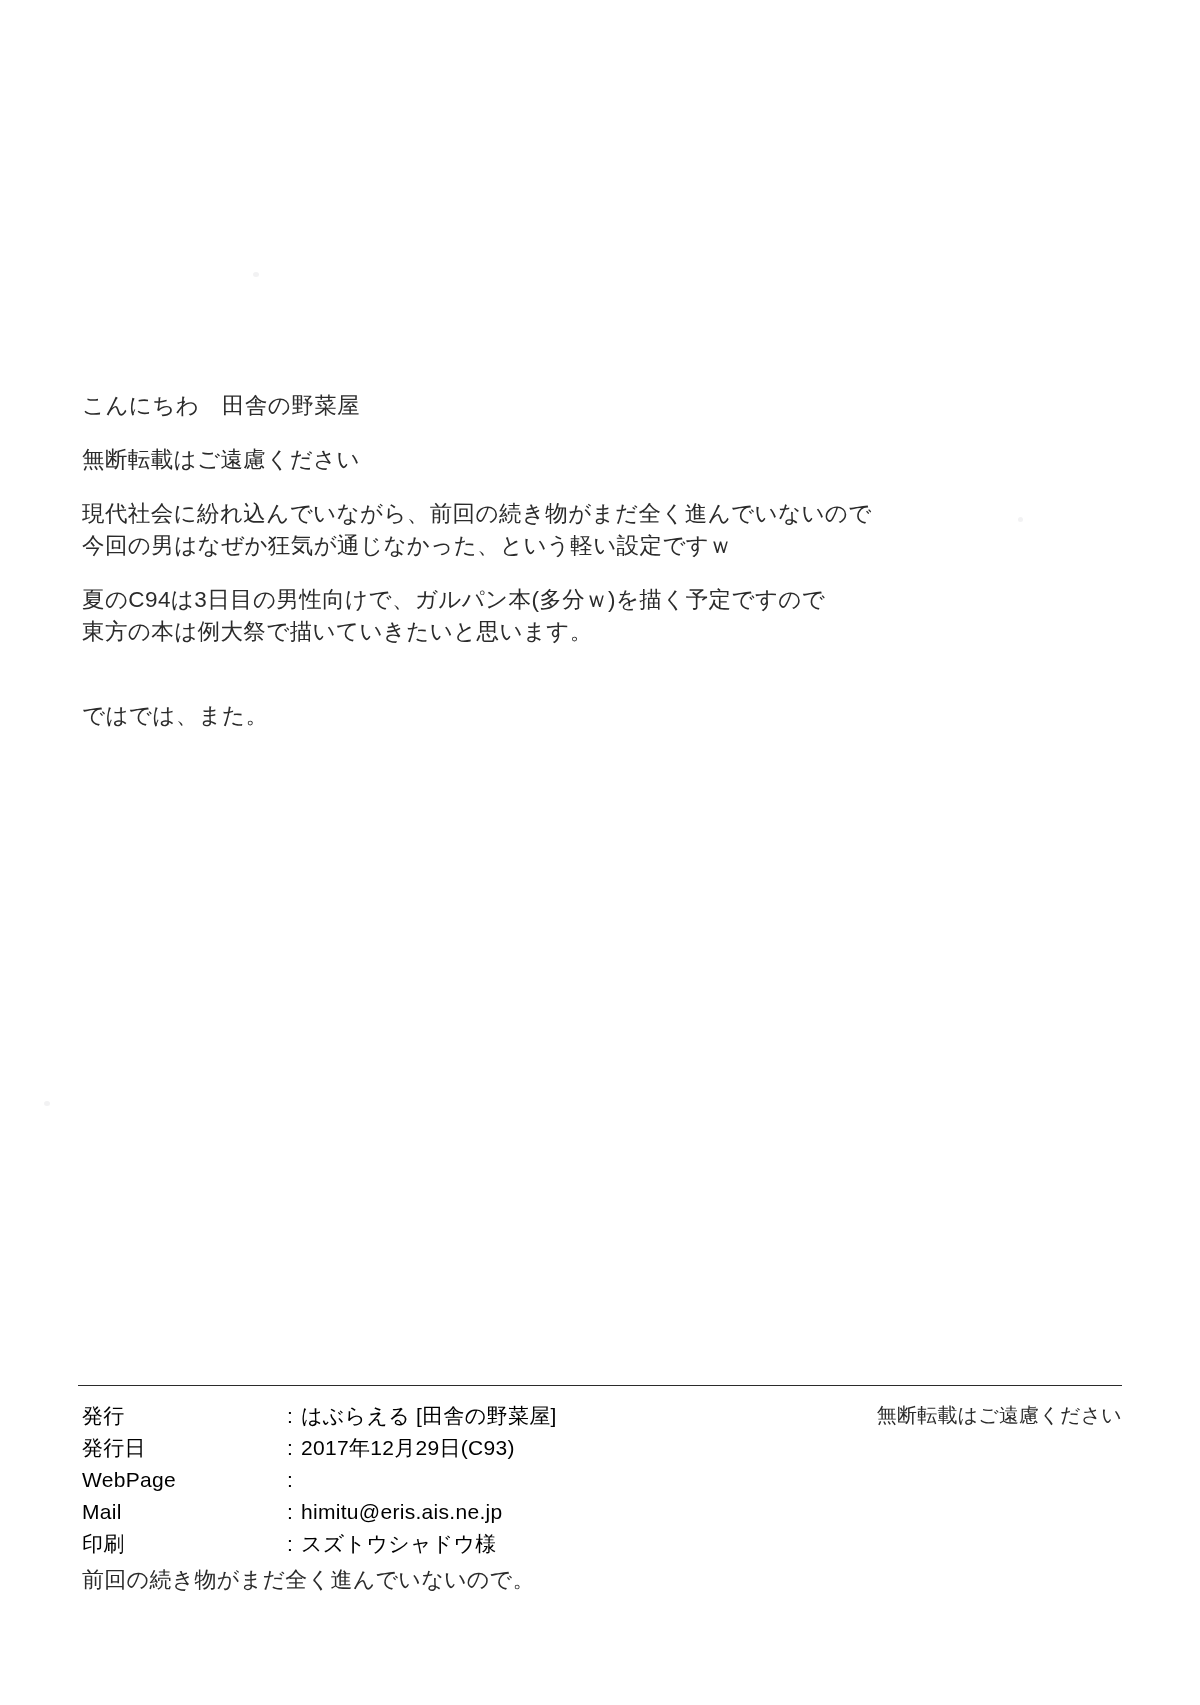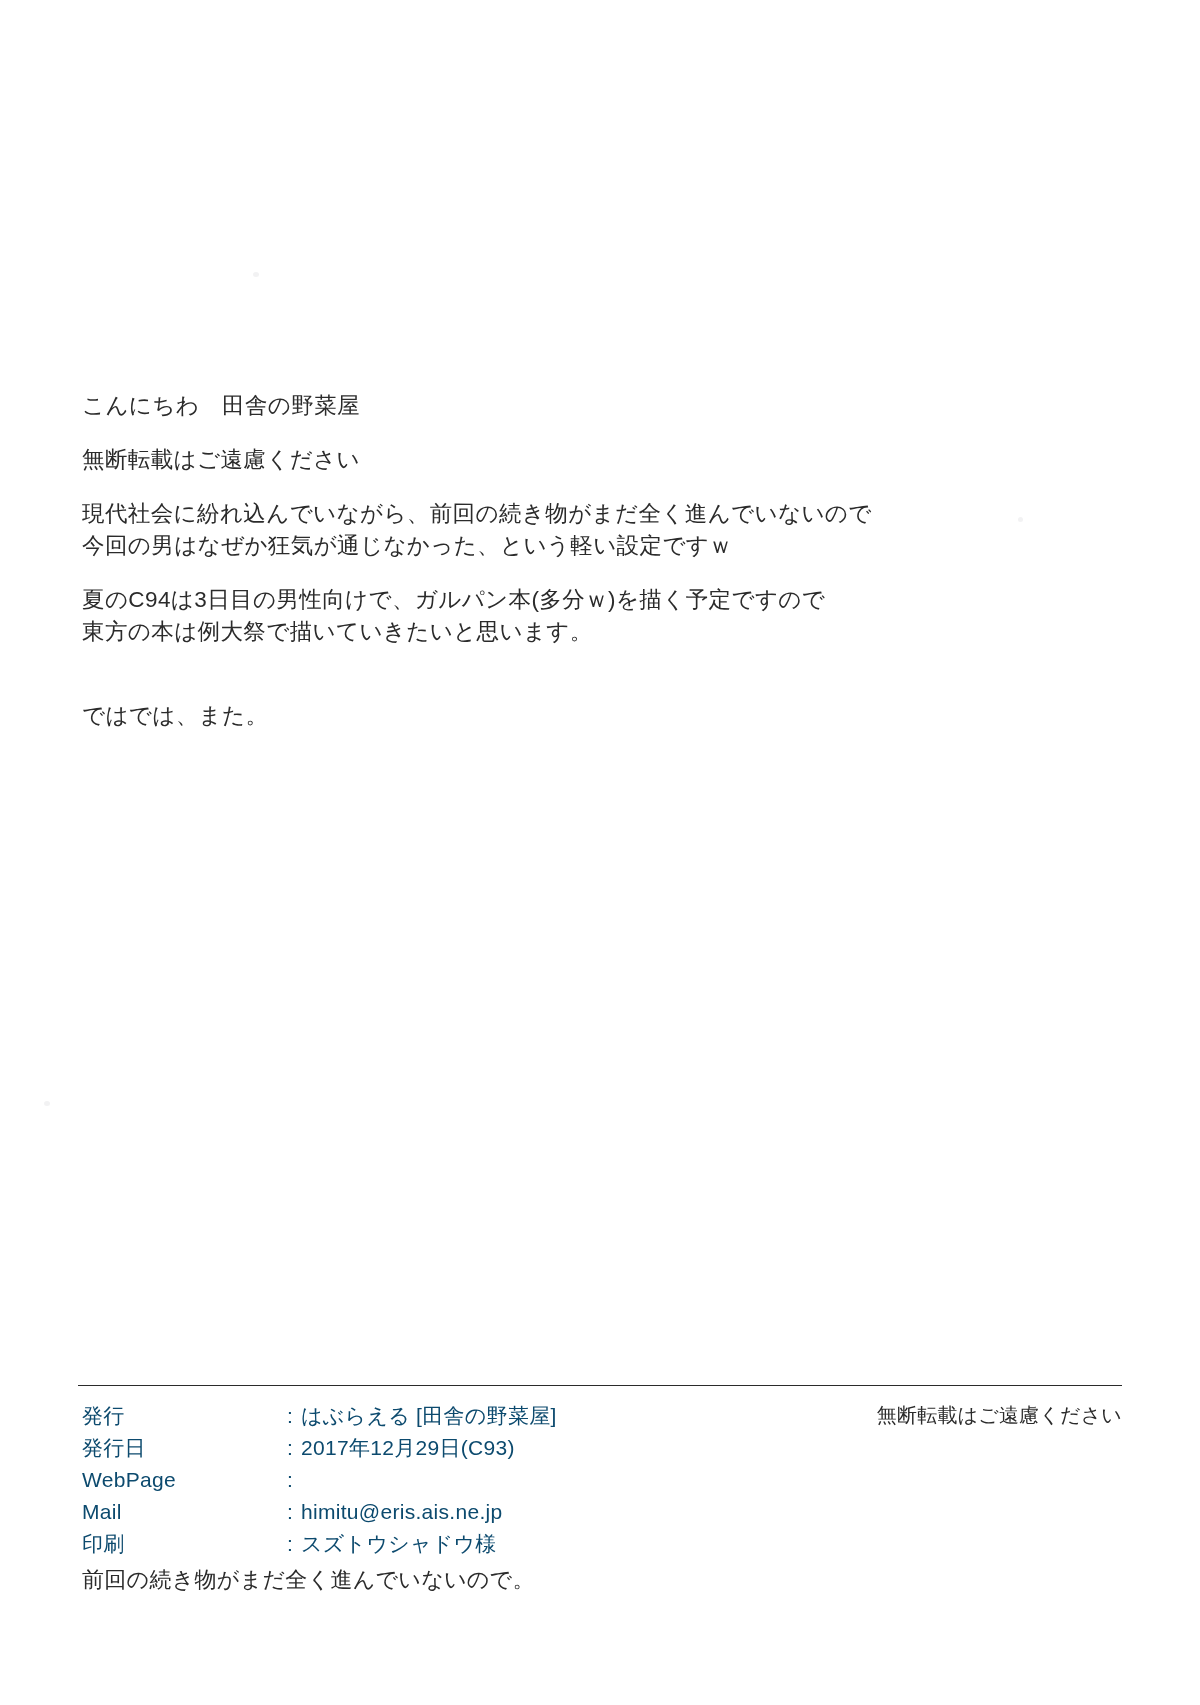--- a/index.html
+++ b/index.html
@@ -55,21 +55,21 @@
     position: absolute;
     left: 82px;
     top: 1400px;
     width: 1040px;
   }
   .colo-row {
     display: flex;
     align-items: baseline;
     font-size: 21px;
     line-height: 1.52;
-    color: #0c4a6e;
+    color: #000000;
     letter-spacing: 0.3px;
   }
   .colo-label {
     width: 205px;
     flex: 0 0 205px;
   }
   .colo-sep {
     width: 14px;
     flex: 0 0 14px;
   }

